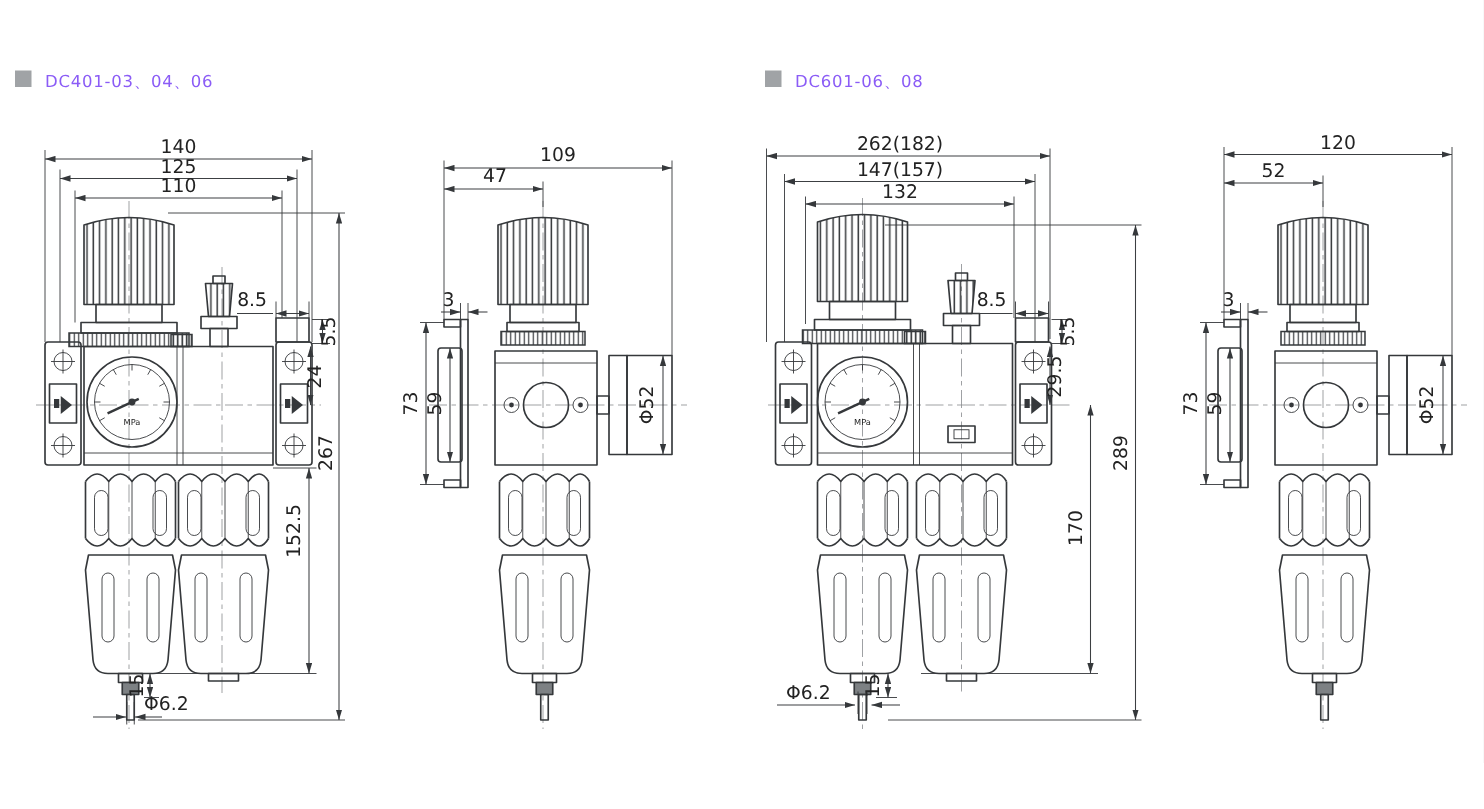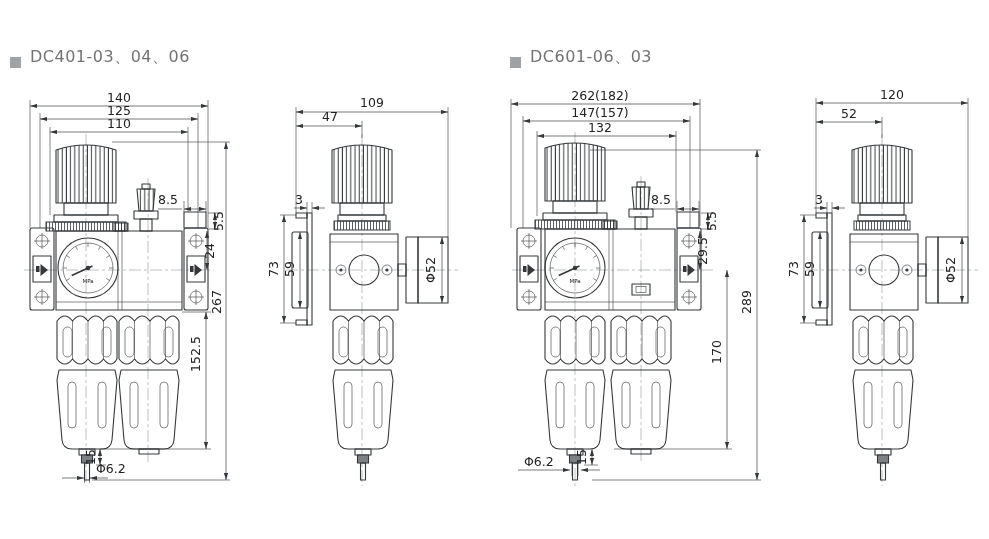--- a/index.html
+++ b/index.html
@@ -1,19 +1,19 @@
 <!DOCTYPE html>
 <html><head>
 <meta charset="utf-8">
 <style>
   html,body{margin:0;padding:0;background:#f3f3f3}
   .stage{position:relative;width:989px;height:539px;background:#fff;overflow:hidden;
          font-family:"DejaVu Sans",sans-serif}
-  .sec-title{position:absolute;display:flex;align-items:flex-end;color:#737373;
-             font-size:16px;letter-spacing:.5px;white-space:nowrap}
+  .sec-title{position:absolute;display:flex;align-items:flex-start;color:#8b5cf6;
+             font-size:11px;letter-spacing:.5px;white-space:nowrap}
   .sq{width:11px;height:11px;background:#a0a3a6;display:inline-block;margin-right:9px}
   svg{position:absolute;left:0;top:0}
   .ln{fill:none;stroke:#35383b;stroke-width:1.1;stroke-linejoin:round}
   .thin{fill:none;stroke:#35383b;stroke-width:.6}
   .dim{fill:none;stroke:#3c3f42;stroke-width:.7}
   .cl{fill:none;stroke:#8a8d90;stroke-width:.55;stroke-dasharray:12 3 3 3}
   .serr{fill:url(#vl3);stroke:#35383b;stroke-width:1}
   .knobfill{fill:url(#vl4)}
   .dt{font:12.5px "DejaVu Sans",sans-serif;fill:#222;text-anchor:middle}
   .dts{text-anchor:start}.dte{text-anchor:end}
@@ -23,21 +23,21 @@
 <body>
 
 <div class="stage">
 
   <div class="sec-title" style="left:10px;top:47px">
     <span class="sq"></span>
     <span>DC401-03、04、06</span>
   </div>
   <div class="sec-title" style="left:510px;top:47px">
     <span class="sq"></span>
-    <span>DC601-06、03</span>
+    <span>DC601-06、08</span>
   </div>
 
   <svg width="989" height="539" viewBox="0 0 989 539">
     <defs>
       <marker id="mE" markerWidth="12" markerHeight="8" refX="10" refY="3" orient="auto">
         <path d="M0,0L10,3L0,6Z" fill="#35383b"></path>
       </marker>
       <marker id="mS" markerWidth="12" markerHeight="8" refX="0" refY="3" orient="auto">
         <path d="M10,0L0,3L10,6Z" fill="#35383b"></path>
       </marker>

